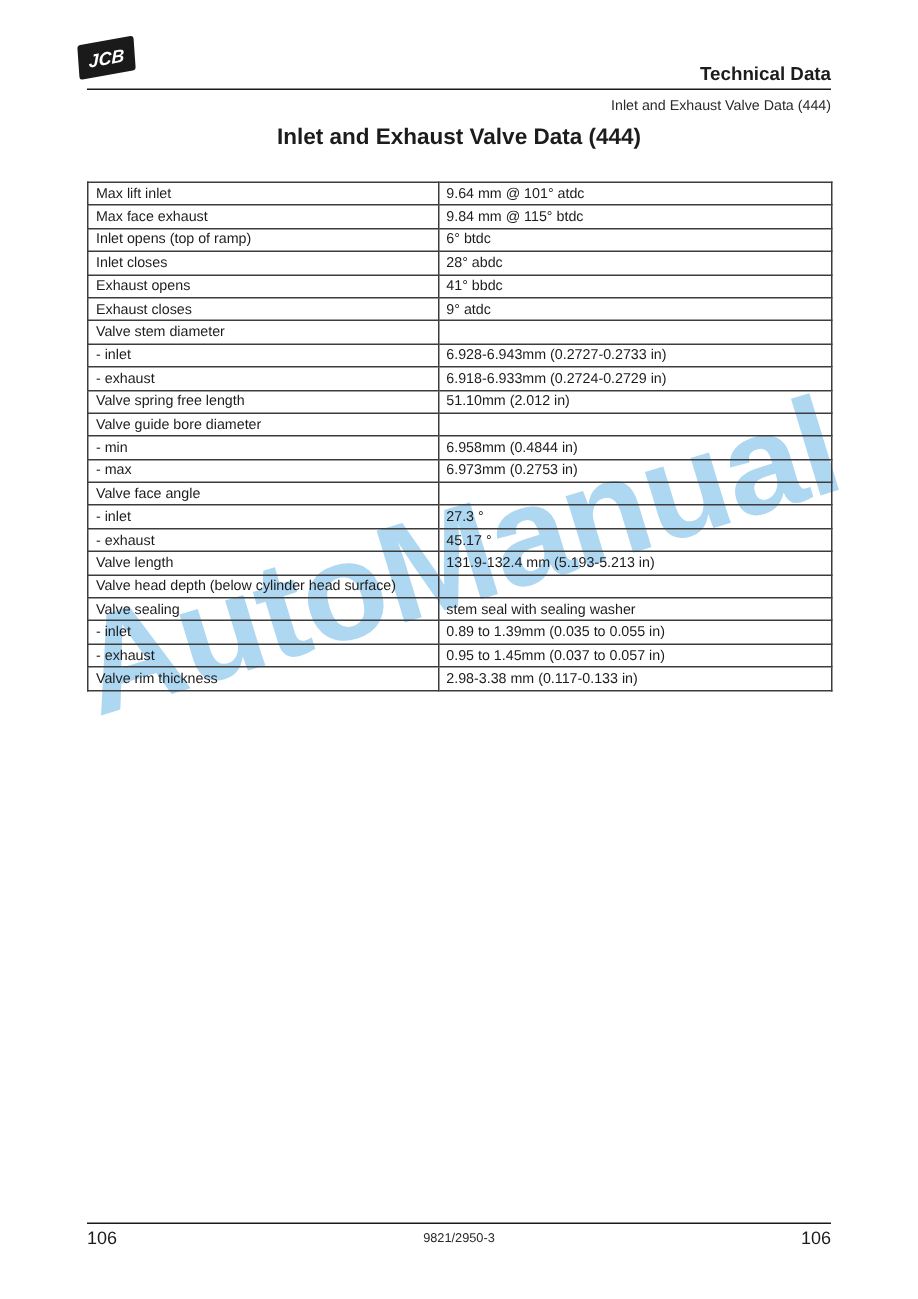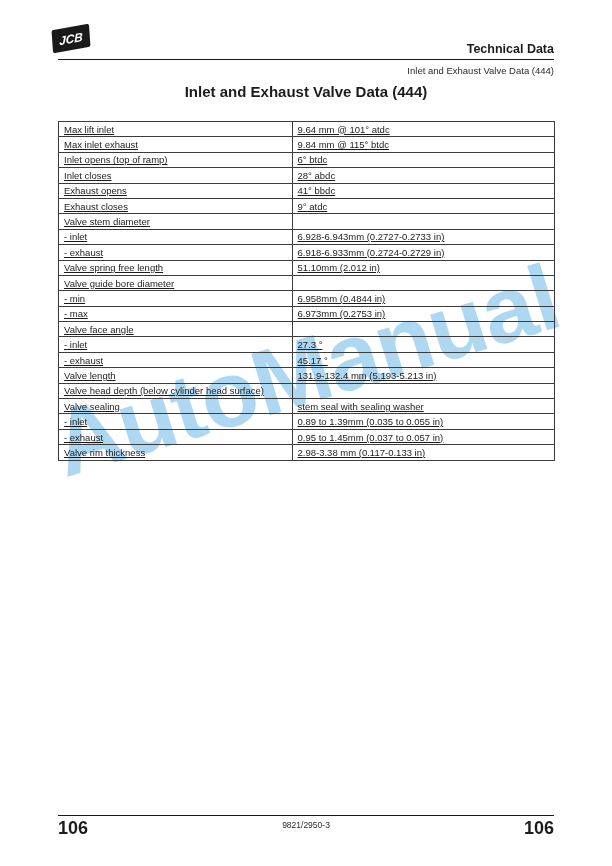--- a/index.html
+++ b/index.html
@@ -101,21 +101,20 @@
     border-collapse: collapse;
   }
   .data-table td {
     border: 1px solid #3c3c3c;
     font-size: 9.5px;
     line-height: 11px;
     height: 15.4px;
     padding: 1px 5px;
     vertical-align: middle;
     background: transparent;
-    text-decoration: underline;
   }
   .data-table td.c-label { width: 234px; }
   .data-table td.c-value { width: 263px; }
   .data-table td.indent { }
 
   
   .footer-rule {
     position: absolute;
     top: 815px;
     left: 58px;
@@ -124,21 +123,21 @@
   }
   .footer {
     position: absolute;
     top: 818px;
     left: 58px;
     right: 58px;
     display: flex;
     justify-content: space-between;
     align-items: flex-start;
   }
-  .footer .pageno { font-weight: bold; font-size: 18px; }
+  .footer .pageno { font-weight: normal; font-size: 12px; }
   .footer .docno  { font-size: 8.5px; padding-top: 2px; color: #2a2a2a; }
 </style>
 </head>
 <body>
 
 <div class="page">
 
   <div class="watermark" style="color: rgb(174, 215, 242);">AutoManual</div>
 
   <div class="content">
@@ -154,21 +153,21 @@
 
     <table class="data-table">
       <tbody>
 
           <tr>
             <td class="c-label">Max lift inlet</td>
             <td class="c-value">9.64 mm @ 101° atdc</td>
           </tr>
 
           <tr>
-            <td class="c-label">Max inlet exhaust</td>
+            <td class="c-label">Max face exhaust</td>
             <td class="c-value">9.84 mm @ 115° btdc</td>
           </tr>
 
           <tr>
             <td class="c-label">Inlet opens (top of ramp)</td>
             <td class="c-value">6° btdc</td>
           </tr>
 
           <tr>
             <td class="c-label">Inlet closes</td>

